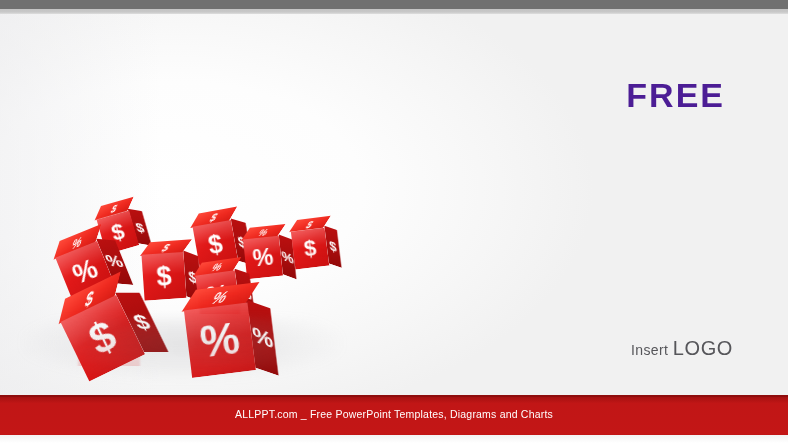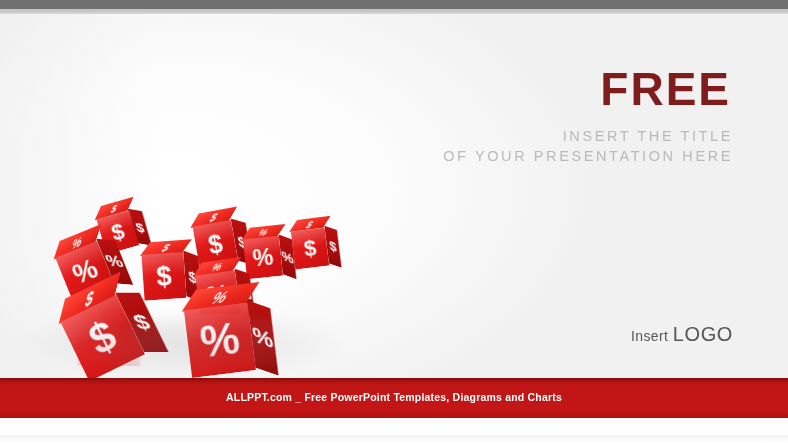--- a/index.html
+++ b/index.html
@@ -58,26 +58,26 @@
 
   
   .headline {
     position: absolute;
     right: 55px;
     top: 62px;
     text-align: right;
     width: 480px;
   }
   .title-line1 {
-    font-size: 46px;
+    font-size: 34px;
     font-weight: bold;
-    color: #7f1d1d;
+    color: #4c1d95;
     letter-spacing: 2px;
     line-height: 50px;
-    margin: 2px;
+    margin: 8px;
   }
   .title-line2 {
     font-size: 46px;
     font-weight: bold;
     color: #58585a;
     letter-spacing: 2px;
     line-height: 50px;
     margin: 0;
   }
   .subtitle {
@@ -86,45 +86,44 @@
     color: #b9b9bb;
     letter-spacing: 2.6px;
     line-height: 20px;
     font-weight: normal;
   }
 
   
   .logo-slot {
     position: absolute;
     right: 55px;
-    top: 323px;
+    top: 337px;
     text-align: right;
     color: #56565a;
     white-space: nowrap;
   }
   .logo-insert {
     font-size: 14px;
     letter-spacing: 0.4px;
   }
   .logo-word {
     font-size: 20px;
     letter-spacing: 0.6px;
   }
 
   
   .banner {
     position: absolute;
     left: 0;
-    top: 378px;
+    top: 395px;
     width: 788px;
-    height: 40px;
+    height: 48px;
     background: linear-gradient(to bottom, #a51111 0%, #c11616 14%, #c31616 80%, #ae1212 100%);
     border-top: 2px solid #8e0d0d;
     box-sizing: border-box;
-    font-weight: bold;
   }
   .banner-text {
     position: absolute;
     left: 0; right: 0;
     top: 11px;
     text-align: center;
     color: #ffffff;
     font-size: 10.5px;
     letter-spacing: 0.2px;
     white-space: nowrap;
@@ -243,24 +242,20 @@
     <div class="reflection" style="left:192px; top:356px; width:64px; height:62px; background: linear-gradient(to bottom, #e01818, rgba(224,24,24,0));"></div>
     <div class="reflection" style="left:200px; top:300px; width:40px; height:40px; background: linear-gradient(to bottom, #e01818, rgba(224,24,24,0));"></div>
     <div class="reflection" style="left:296px; top:252px; width:34px; height:34px; background: linear-gradient(to bottom, #e01818, rgba(224,24,24,0));"></div>
     <div class="reflection" style="left:246px; top:262px; width:36px; height:34px; background: linear-gradient(to bottom, #e01818, rgba(224,24,24,0));"></div>
   </div>
 
   <div class="floor-shade"></div>
 
   <div class="headline">
     <div class="title-line1">FREE</div>
-    <div class="subtitle">
-      <div>INSERT THE TITLE</div>
-      <div>OF YOUR PRESENTATION HERE</div>
-    </div>
   </div>
 
   <div class="logo-slot">
     <span class="logo-insert">Insert</span><span>&nbsp;</span><span class="logo-word">LOGO</span>
   </div>
 
   <div class="banner">
     <div class="banner-text">ALLPPT.com _ Free PowerPoint Templates, Diagrams and Charts</div>
   </div>
   <div class="banner-foot"></div>

